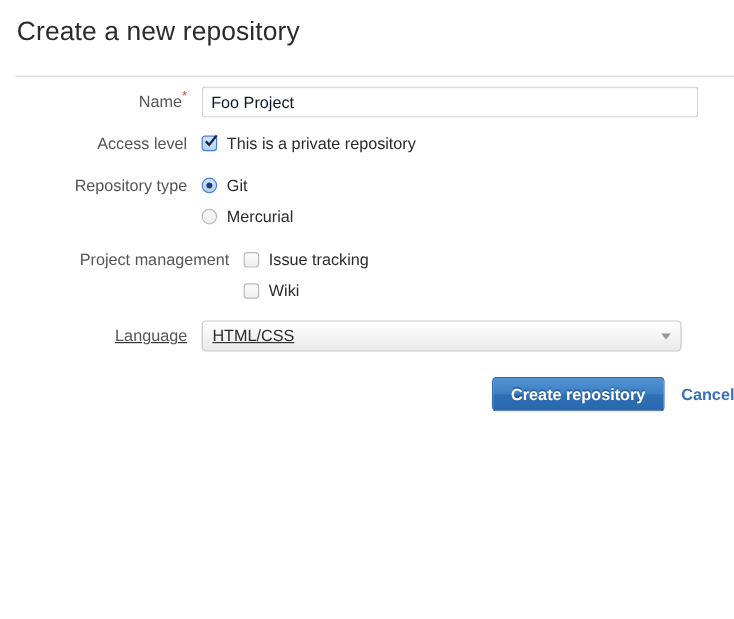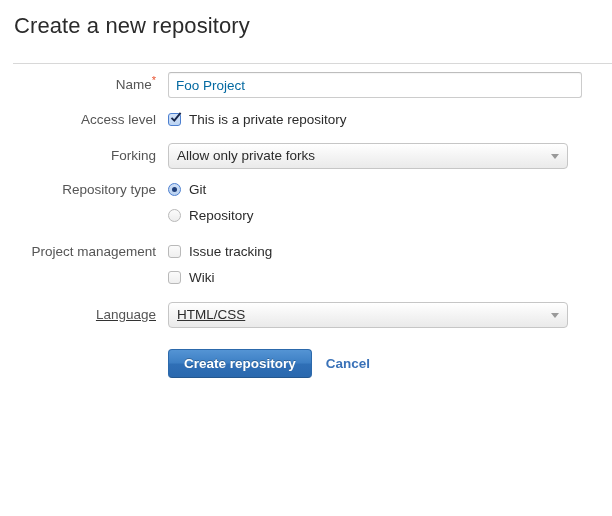--- a/index.html
+++ b/index.html
@@ -79,21 +79,21 @@
   .text-input {
     width: 414px;
     height: 26px;
     box-sizing: border-box;
     border: 1px solid #cccccc;
     border-top-color: #bdbdbd;
     border-radius: 3px;
     padding: 0 7px;
     font-family: "Liberation Sans", sans-serif;
     font-size: 13.5px;
-    color: #0369a1;
+    color: #0f172a;
     background: #ffffff;
     outline: none;
     box-shadow: inset 0 1px 1px rgba(0,0,0,0.045);
   }
 
   
   .textarea-wrap {
     position: relative;
     width: 414px;
     height: 92px;
@@ -216,20 +216,21 @@
     height: 5px;
     border-radius: 50%;
     background: #1f3f7a;
   }
 
   
   .actions {
     display: flex;
     align-items: center;
     margin-top: 12px;
+    justify-content: flex-end;
   }
   .btn-primary {
     height: 29px;
     box-sizing: border-box;
     padding: 0 15px;
     border: 1px solid #2c69ab;
     border-bottom-color: #24578e;
     border-radius: 4px;
     background: linear-gradient(to bottom, #5494d4 0%, #3d7fc4 48%, #2f6fb6 52%, #2a68ae 100%);
     color: #ffffff;
@@ -276,47 +277,38 @@
           <span class="cbox checked">
             <svg class="tick" viewBox="0 0 12 12">
               <path d="M1.5 5.8 L4.3 8.6 L10.6 0.8" fill="none" stroke="#16264a" stroke-width="1.9"></path>
             </svg>
           </span>
           <span class="choice-label">This is a private repository</span>
         </div>
       </div>
     </div>
 
-    <div class="row" style="margin-top:6px;">
-      <div class="label-col">Forking</div>
-      <div class="field-col">
-        <div class="select-wrap">
-          <div class="select-box">Allow only private forks</div>
-          <span class="select-caret"></span>
-        </div>
-      </div>
-    </div>
 
     <div class="row" style="margin-top:8px;">
       <div class="label-col pad-check">Repository type</div>
       <div class="field-col">
         <div class="choice">
           <span class="radio selected">
             <span class="dot"></span>
           </span>
           <span class="choice-label">Git</span>
         </div>
         <div class="choice">
           <span class="radio"></span>
-          <span class="choice-label">Repository</span>
-        </div>
-      </div>
-    </div>
-
-    <div class="row" style="margin-top:10px;">
+          <span class="choice-label">Mercurial</span>
+        </div>
+      </div>
+    </div>
+
+    <div class="row" style="margin-top:10px;padding-left:35px;">
       <div class="label-col pad-check">Project management</div>
       <div class="field-col">
         <div class="choice">
           <span class="cbox"></span>
           <span class="choice-label">Issue tracking</span>
         </div>
         <div class="choice">
           <span class="cbox"></span>
           <span class="choice-label">Wiki</span>
         </div>

